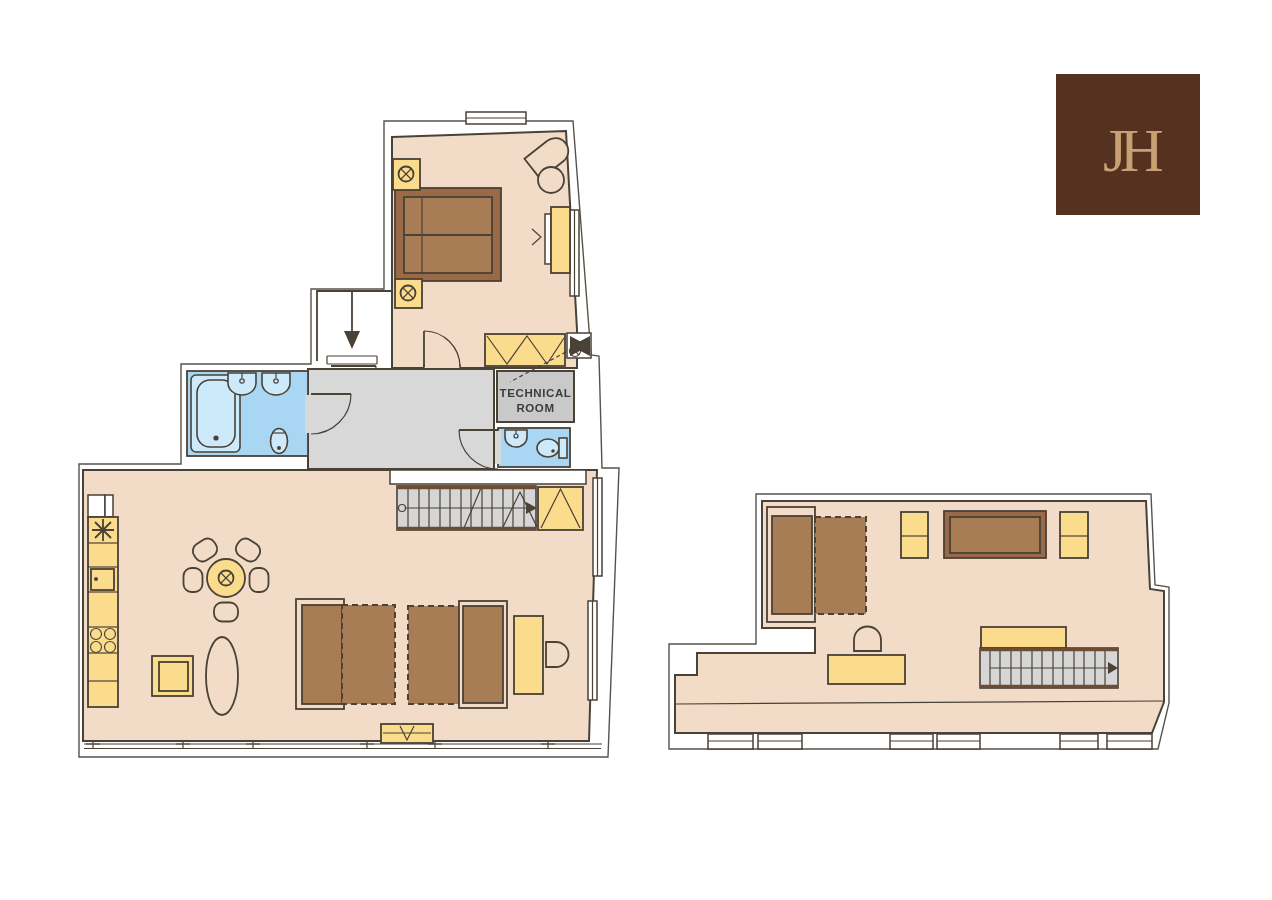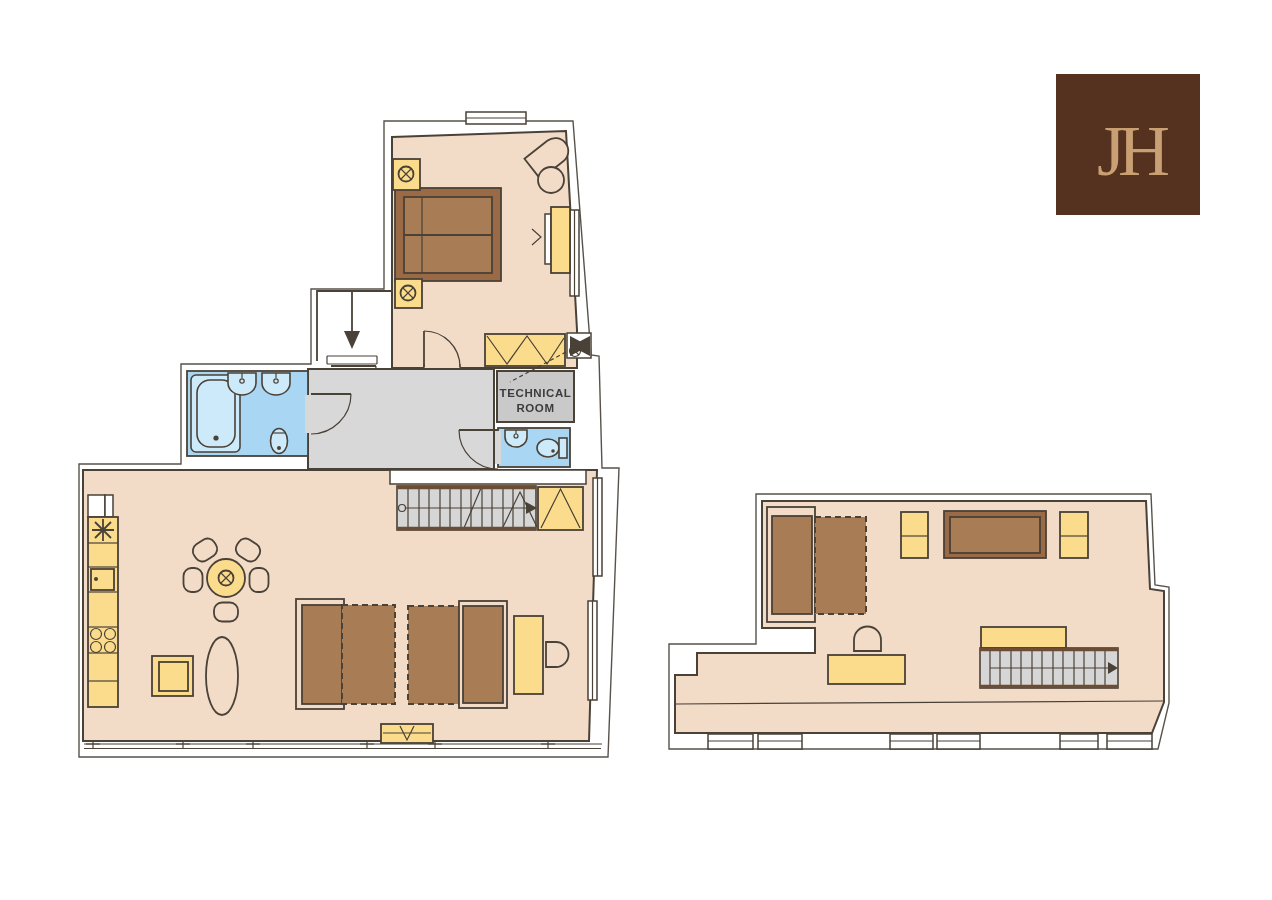--- a/index.html
+++ b/index.html
@@ -28,21 +28,21 @@
   .rail{stroke:#6b4c34;stroke-width:3.4;fill:none}
   .blk{fill:var(--c-line);stroke:none}
   .nofill{fill:none}
   text.room{font-family:"Liberation Sans",sans-serif;font-weight:bold;font-size:11.5px;fill:var(--c-text);letter-spacing:.6px}
   
   .logo{
     position:absolute;left:1056px;top:74px;width:144px;height:141px;
     background:var(--c-logo-bg);display:flex;align-items:center;justify-content:center;
   }
   .logo span{
-    font-family:"Liberation Serif",serif;font-size:72px;line-height:1;
+    font-family:"Liberation Serif",serif;font-size:61px;line-height:1;
     color:var(--c-logo-fg);letter-spacing:-7px;transform:translate(2px,6px);
   }
 </style>
 </head>
 <body>
 
 <svg class="stage" width="1272" height="900" viewBox="0 0 1272 900" xmlns="http://www.w3.org/2000/svg">
 
   <g>
 

